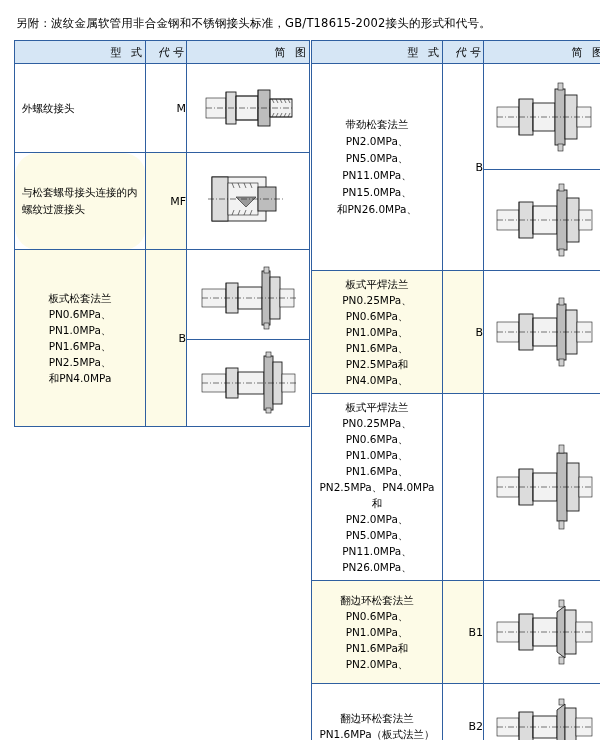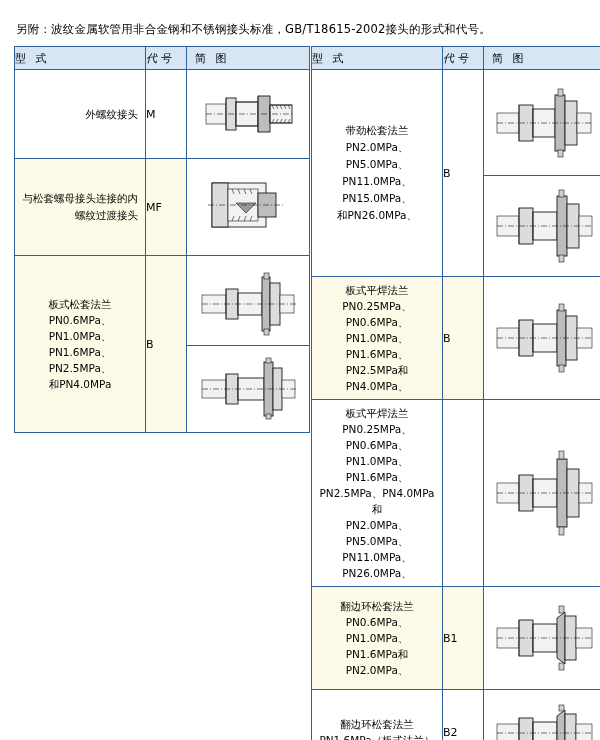--- a/index.html
+++ b/index.html
@@ -9,51 +9,51 @@
     background:#ffffff;
     font-family:"DejaVu Sans","Liberation Sans",sans-serif;
     color:#000;
     overflow:hidden;
   }
   .page{position:relative;width:600px;height:740px;box-sizing:border-box;padding:16px 14px 0 14px;}
   .doc-title{
     font-size:11.5px;
     line-height:15px;
     letter-spacing:0.2px;
-    margin:6px 0 9px 2px;
+    margin:0 0 9px 2px;
     white-space:nowrap;
   }
   .tables{display:flex;gap:0;align-items:flex-start;}
   table{border-collapse:collapse;table-layout:fixed;}
   table.left{width:286px;}
   table.right{width:286px;margin-left:1px;}
   th,td{
     border:1px solid #2f5fa0;
     padding:0;
     vertical-align:middle;
-    text-align:left;
+    text-align:right;
     font-size:10.5px;
   }
   thead th{
     background:#d6e6f5;
     height:22px;
     font-weight:normal;
     font-size:11px;
     letter-spacing:3px;
   }
   th.c-type{width:130px;}
   th.c-code{width:40px;font-style:italic;}
   th.c-pic{width:114px;padding-left:8px;}
   td.type{
     text-align:center;
     padding:5px 7px;
     line-height:15px;
     font-size:10.5px;
   }
-  td.type.center{text-align:right;}
+  td.type.center{text-align:left;border-radius:23px;}
   td.code{font-size:11px;}
   td.pic{padding:0;background:#fff;}
   tr.tinted td.type, tr.tinted td.code{background:#fdfbe7;}
   .pic-box{width:112px;display:block;margin:0 auto;}
   svg{display:block;margin:0 auto;}
   .ln{stroke:#1b1b1b;stroke-width:0.9;fill:none;}
   .ln-thin{stroke:#1b1b1b;stroke-width:0.6;fill:none;}
   .fill-l{fill:#f2f2f2;}
   .fill-m{fill:#dcdcdc;}
   .fill-d{fill:#bdbdbd;}

